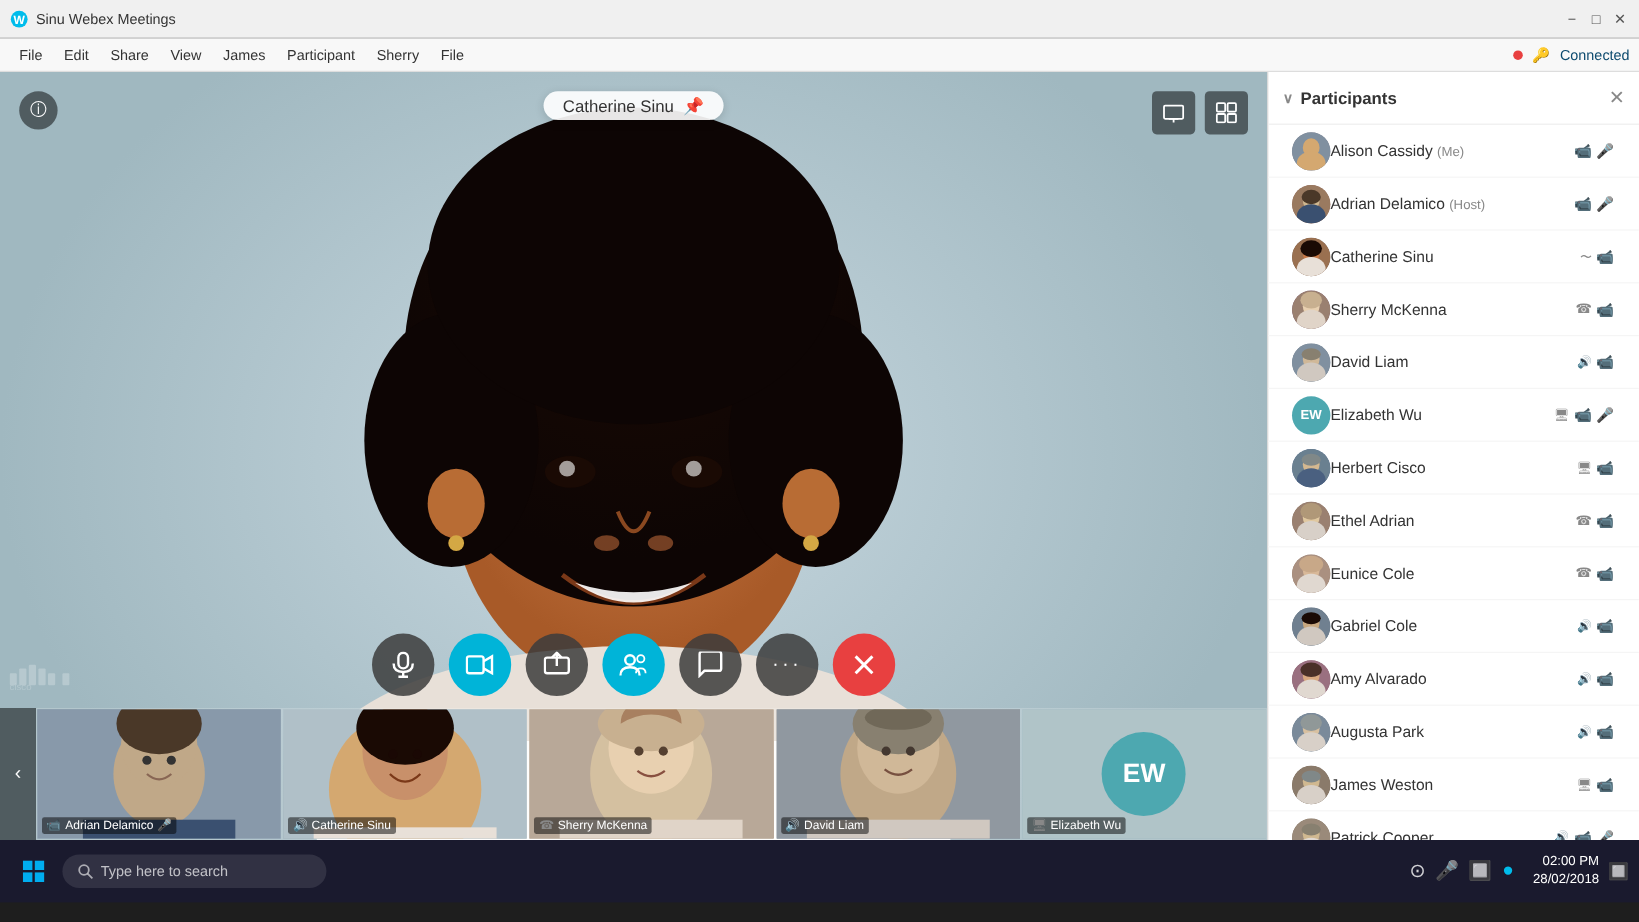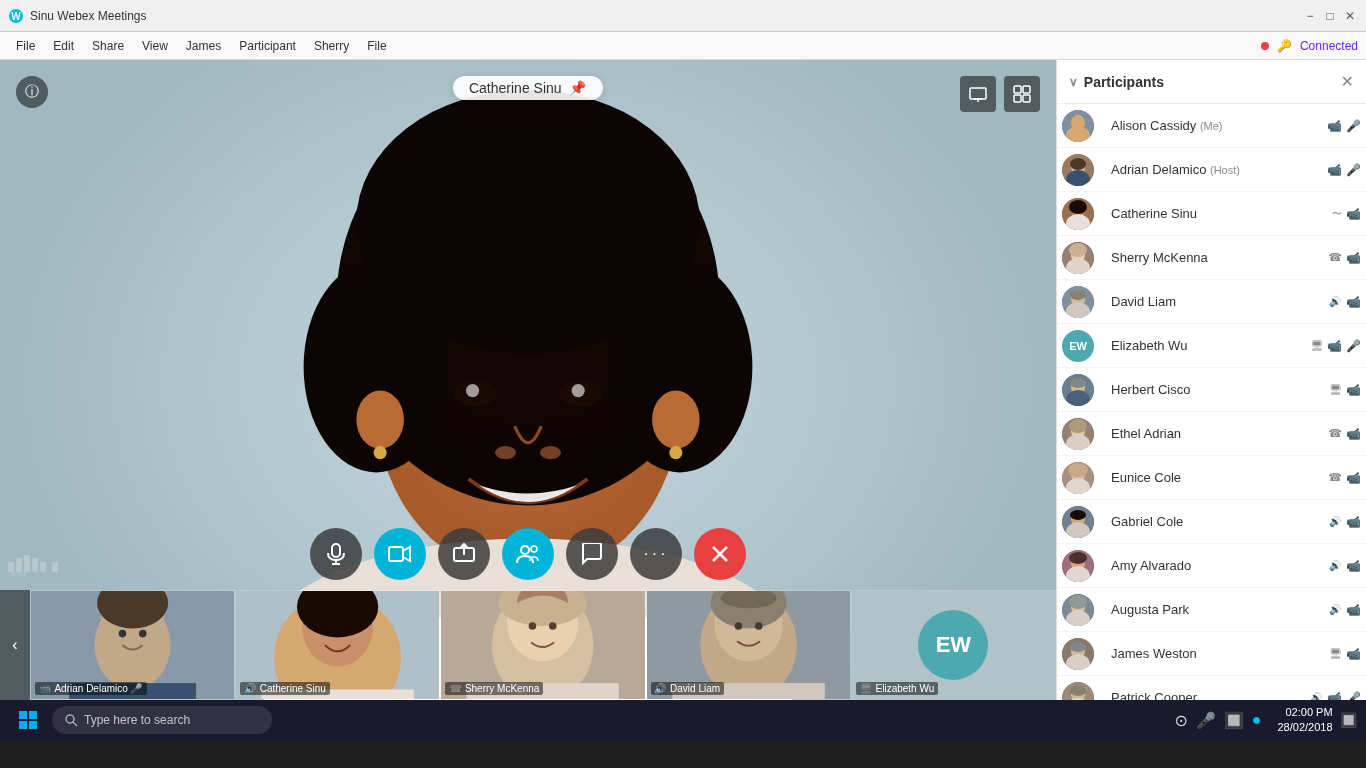--- a/index.html
+++ b/index.html
@@ -23,21 +23,21 @@
       height: 28px;
       background: #f8f8f8;
       display: flex;
       align-items: center;
       padding: 0 8px;
       border-bottom: 1px solid #ddd;
       gap: 2px;
     }
     .menu-item { padding: 2px 8px; font-size: 12px; color: #333; cursor: pointer; border-radius: 2px; }
     .status-dot { width: 8px; height: 8px; background: #e84040; border-radius: 50%; }
-    .status-connected { font-size: 12px; color: #6d28d9; font-weight: 500; }
+    .status-connected { font-size: 12px; color: #0c4a6e; font-weight: 500; }
 
     
     .main-content {
       display: flex;
       height: calc(768px - 32px - 28px - 28px - 40px);
     }
 
     
     .video-area {
       flex: 1;
@@ -234,22 +234,22 @@
       cursor: pointer;
     }
     .participants-list {
       flex: 1;
       overflow-y: auto;
     }
     .participant-item {
       height: 44px;
       display: flex;
       align-items: center;
-      padding: 0 5px;
-      gap: 17px;
+      padding: 0 20px;
+      gap: 0;
       border-bottom: 1px solid #f5f5f5;
     }
     .p-avatar {
       width: 32px; height: 32px;
       border-radius: 50%;
       overflow: hidden;
       flex-shrink: 0;
       background: #ccc;
       display: flex;
       align-items: center;
@@ -273,21 +273,21 @@
       align-items: center;
     }
     .p-icon {
       font-size: 12px;
       color: #00b4d8;
     }
     .p-icon.muted { color: #e84040; }
 
     
     .taskbar {
-      height: 40px;
+      height: 52px;
       background: #1a1a2e;
       display: flex;
       align-items: center;
       padding: 0 8px;
       gap: 4px;
     }
     .taskbar-start {
       width: 40px; height: 40px;
       display: flex;
       align-items: center;

